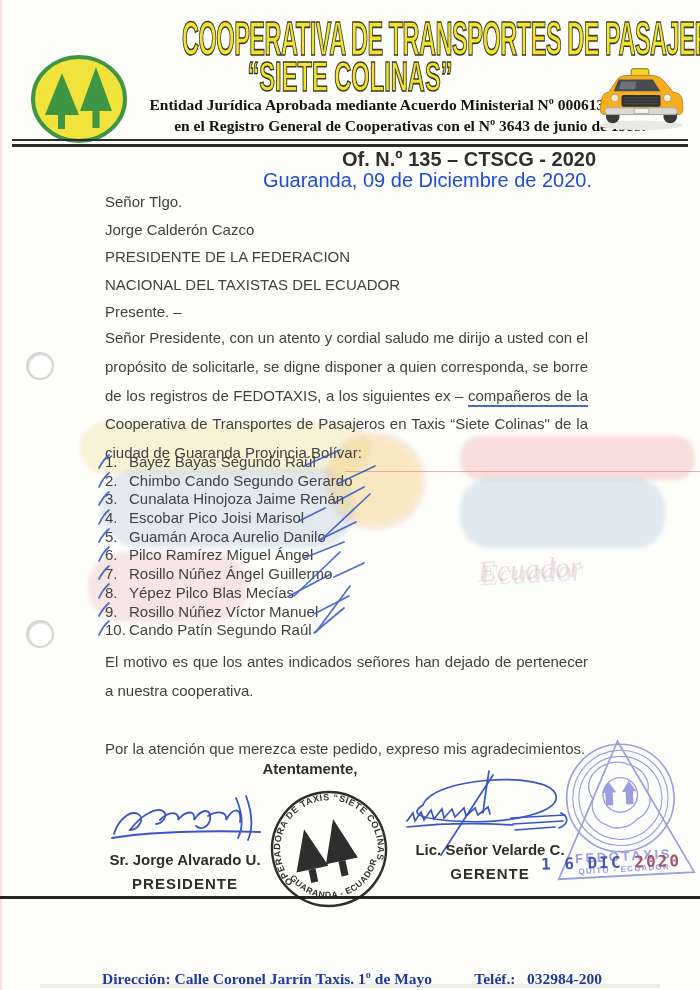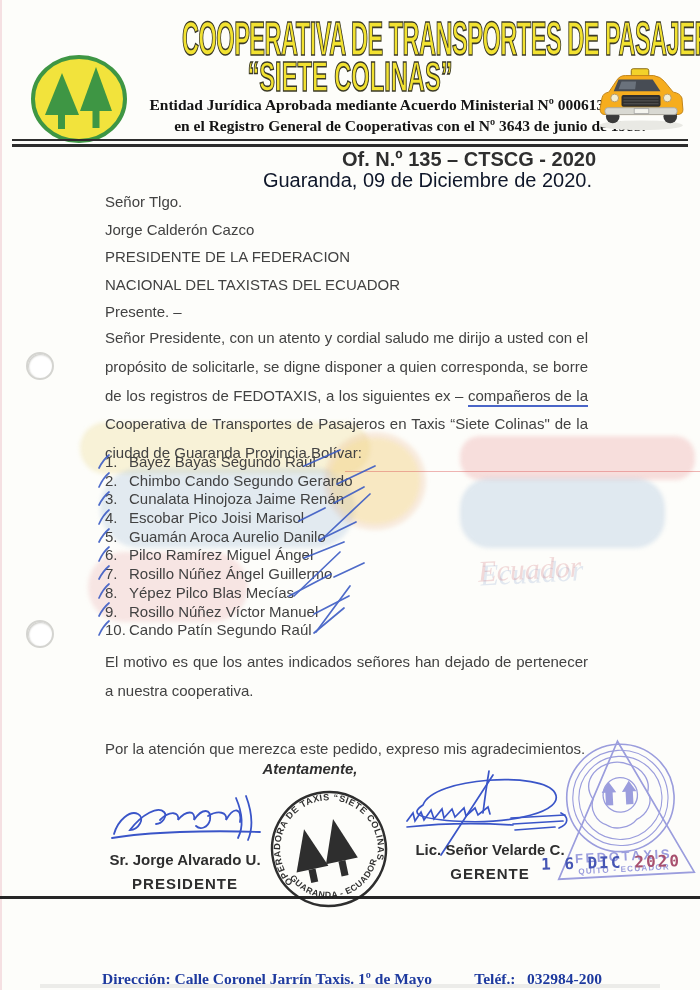--- a/index.html
+++ b/index.html
@@ -15,36 +15,36 @@
   .subtitle{position:absolute;top:94px;left:130px;width:560px;text-align:center;
             font-family:"Liberation Serif",serif;font-weight:bold;font-size:15.5px;
             line-height:21px;color:#141414;}
   .logo{position:absolute;top:55px;left:28px;}
   .taxi{position:absolute;top:58px;left:592px;}
   .rule-top{position:absolute;top:139px;left:12px;width:676px;height:3px;
             border-top:2px solid #2d2d2d;border-bottom:3px solid #2d2d2d;}
   
   .ref{position:absolute;top:149px;right:104px;text-align:right;font-size:20px;line-height:21px;}
   .ref .num{font-weight:bold;color:#2f2f2f;}
-  .ref .date{color:#0f172a;padding-right:4px;}
+  .ref .date{color:#1d4ed8;padding-right:4px;}
   
   .addressee{position:absolute;top:188px;left:105px;font-size:15px;line-height:27.5px;color:#424242;}
   
   .para{position:absolute;left:105px;width:483px;font-size:15px;line-height:28.8px;
         text-align:justify;color:#424242;}
   .p1{top:324px;}
   .p2{top:648px;}
   .p3{top:735px;width:500px;text-align:left;}
   .pen-underline{border-bottom:2px solid #4a66c8;padding-bottom:1px;}
   .names{position:absolute;top:453px;left:105px;width:340px;font-size:15px;color:#424242;
          list-style:none;margin:0;padding:0;}
   .names li{display:flex;height:18.7px;line-height:18.7px;}
   .names .no{min-width:24px;}
   .closing{position:absolute;top:760px;left:105px;width:410px;text-align:center;
-           font-weight:bold;font-size:15px;color:#2f2f2f;font-style:italic;}
+           font-weight:bold;font-size:15px;color:#2f2f2f;}
   
   .sig-name{position:absolute;text-align:center;font-weight:bold;font-size:15px;
             line-height:24px;color:#2e2e2e;z-index:6;}
   .sig-left-name{top:848px;left:100px;width:170px;}
   .sig-right-name{top:838px;left:402px;width:176px;}
   .sig-title{letter-spacing:1px;}
   .sig-svg{position:absolute;z-index:5;}
   .stamp-op{position:absolute;top:788px;left:268px;transform:rotate(-12deg);opacity:.92;z-index:4;}
   .stamp-fed{position:absolute;top:733px;left:543px;transform:rotate(-3deg);opacity:.85;z-index:3;}
   .stamp-date{position:absolute;top:853px;left:541px;z-index:6;transform:rotate(-1.5deg);

